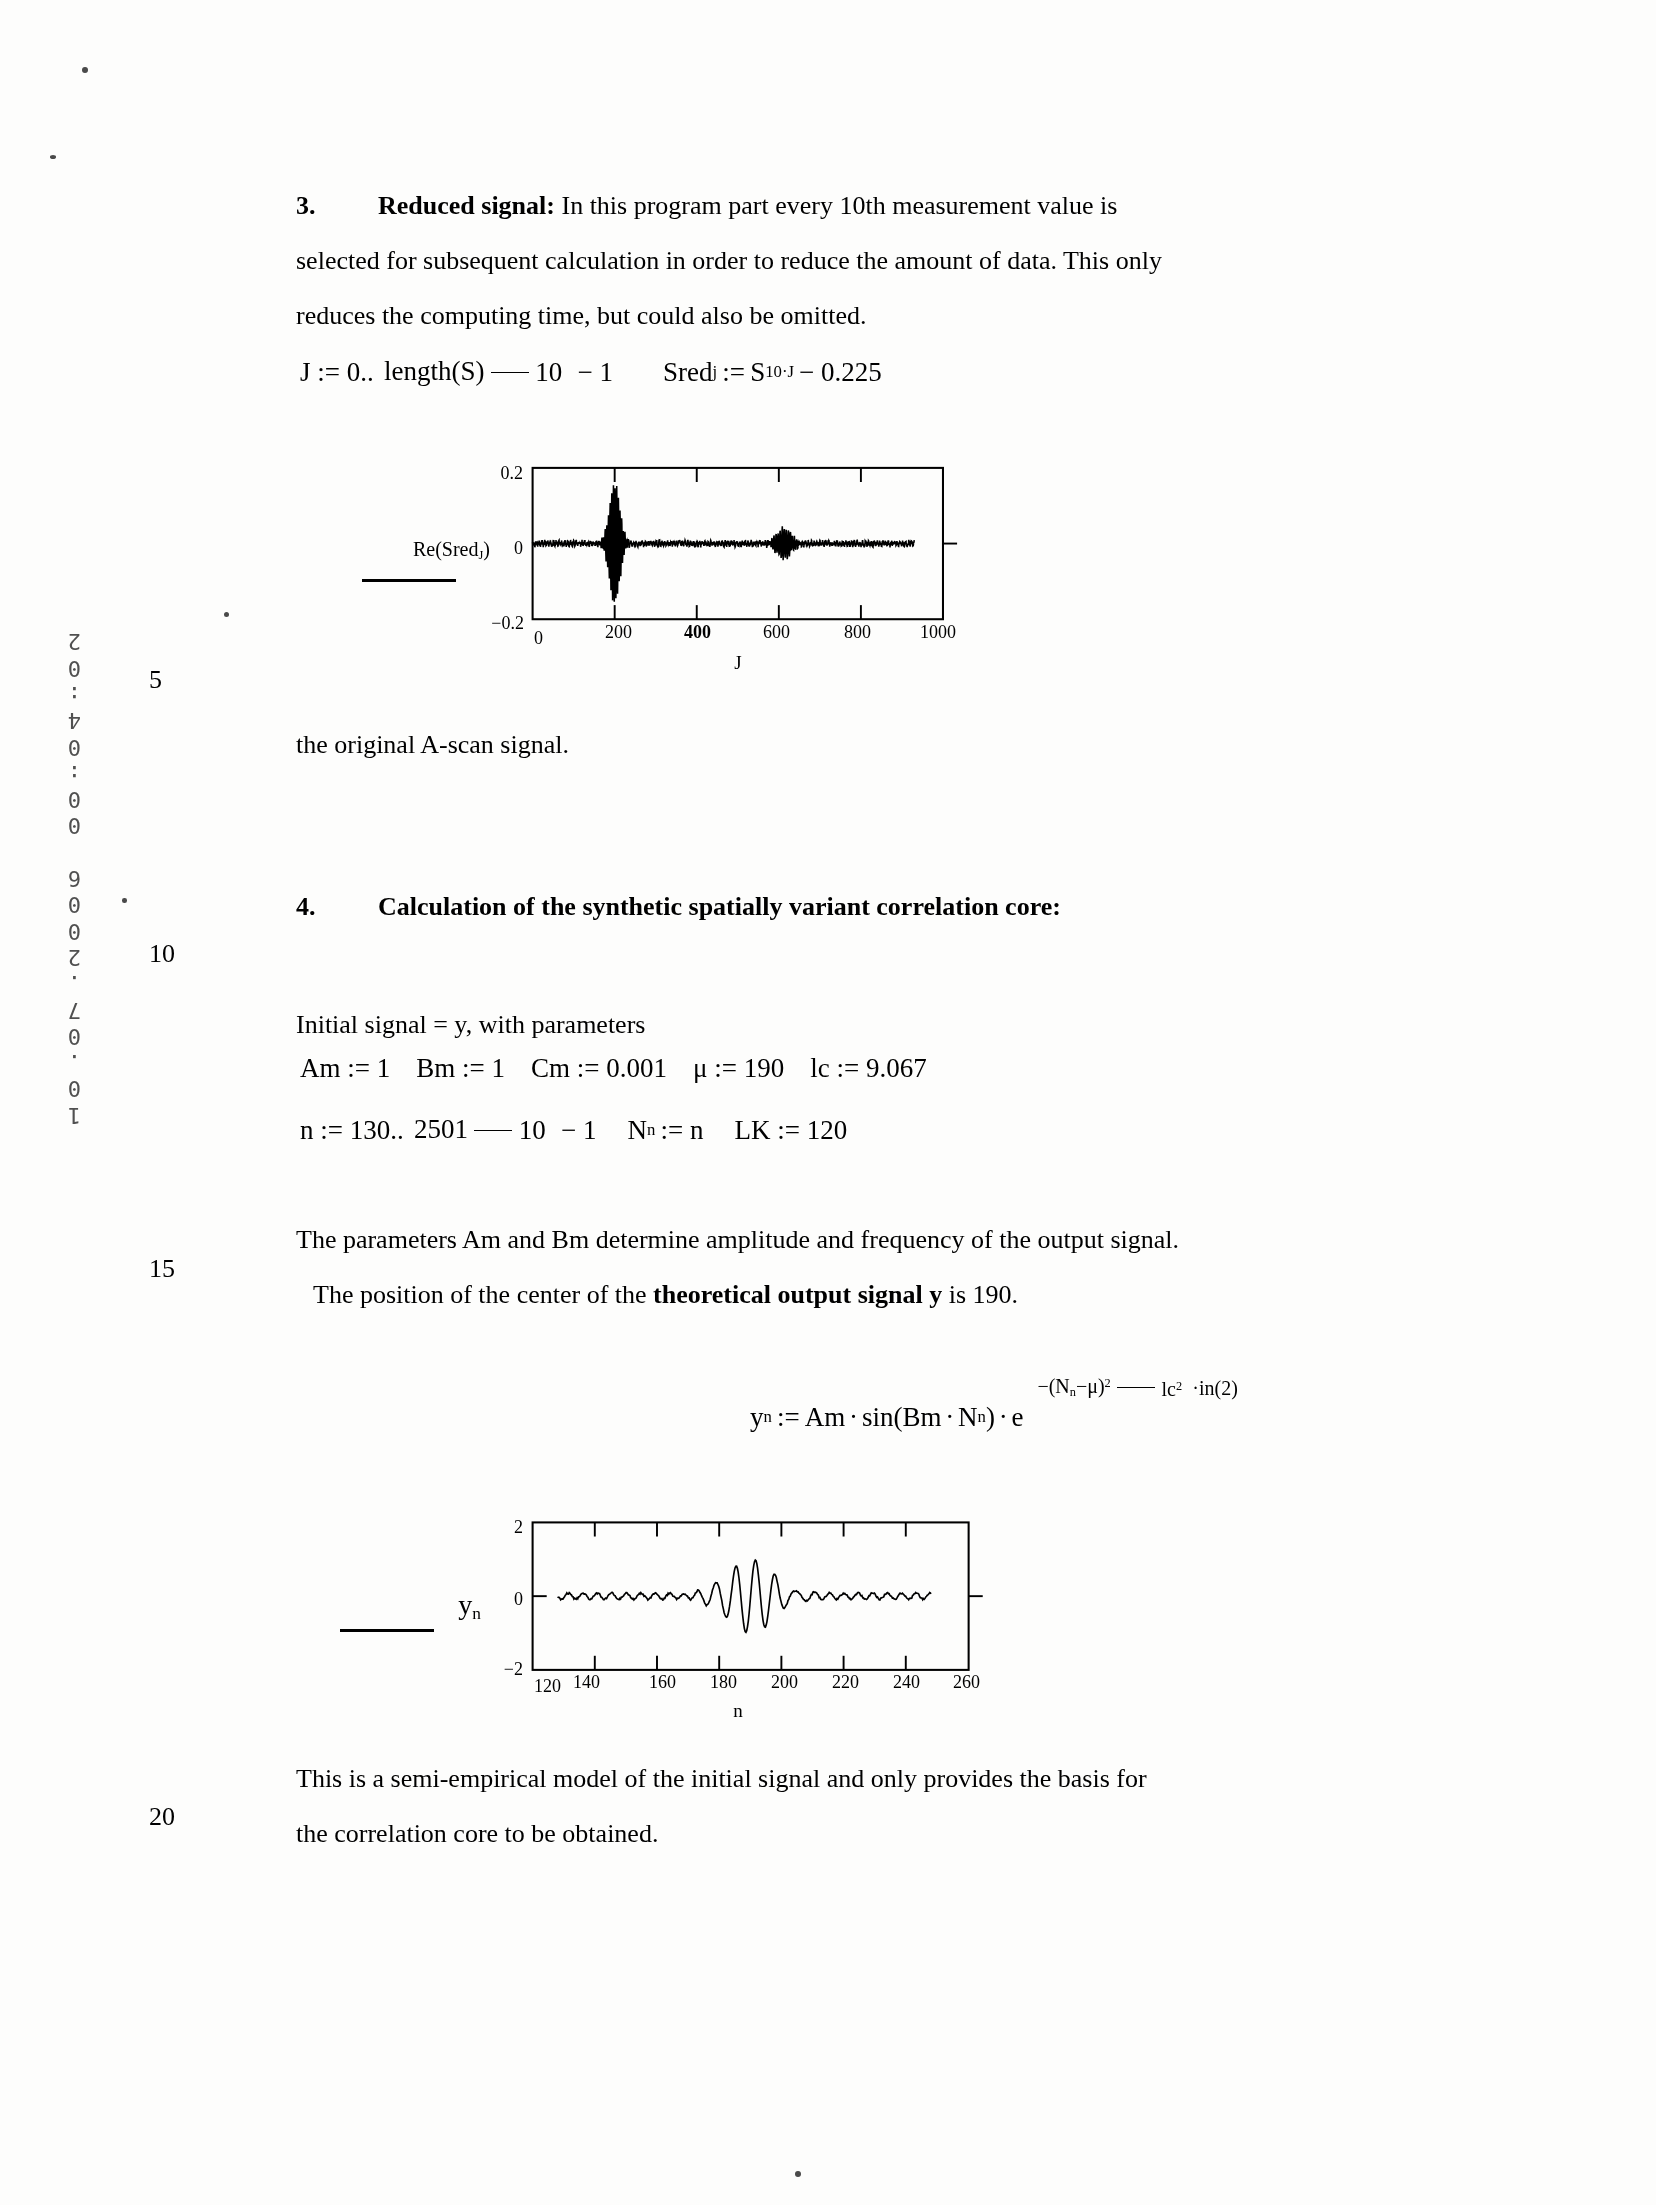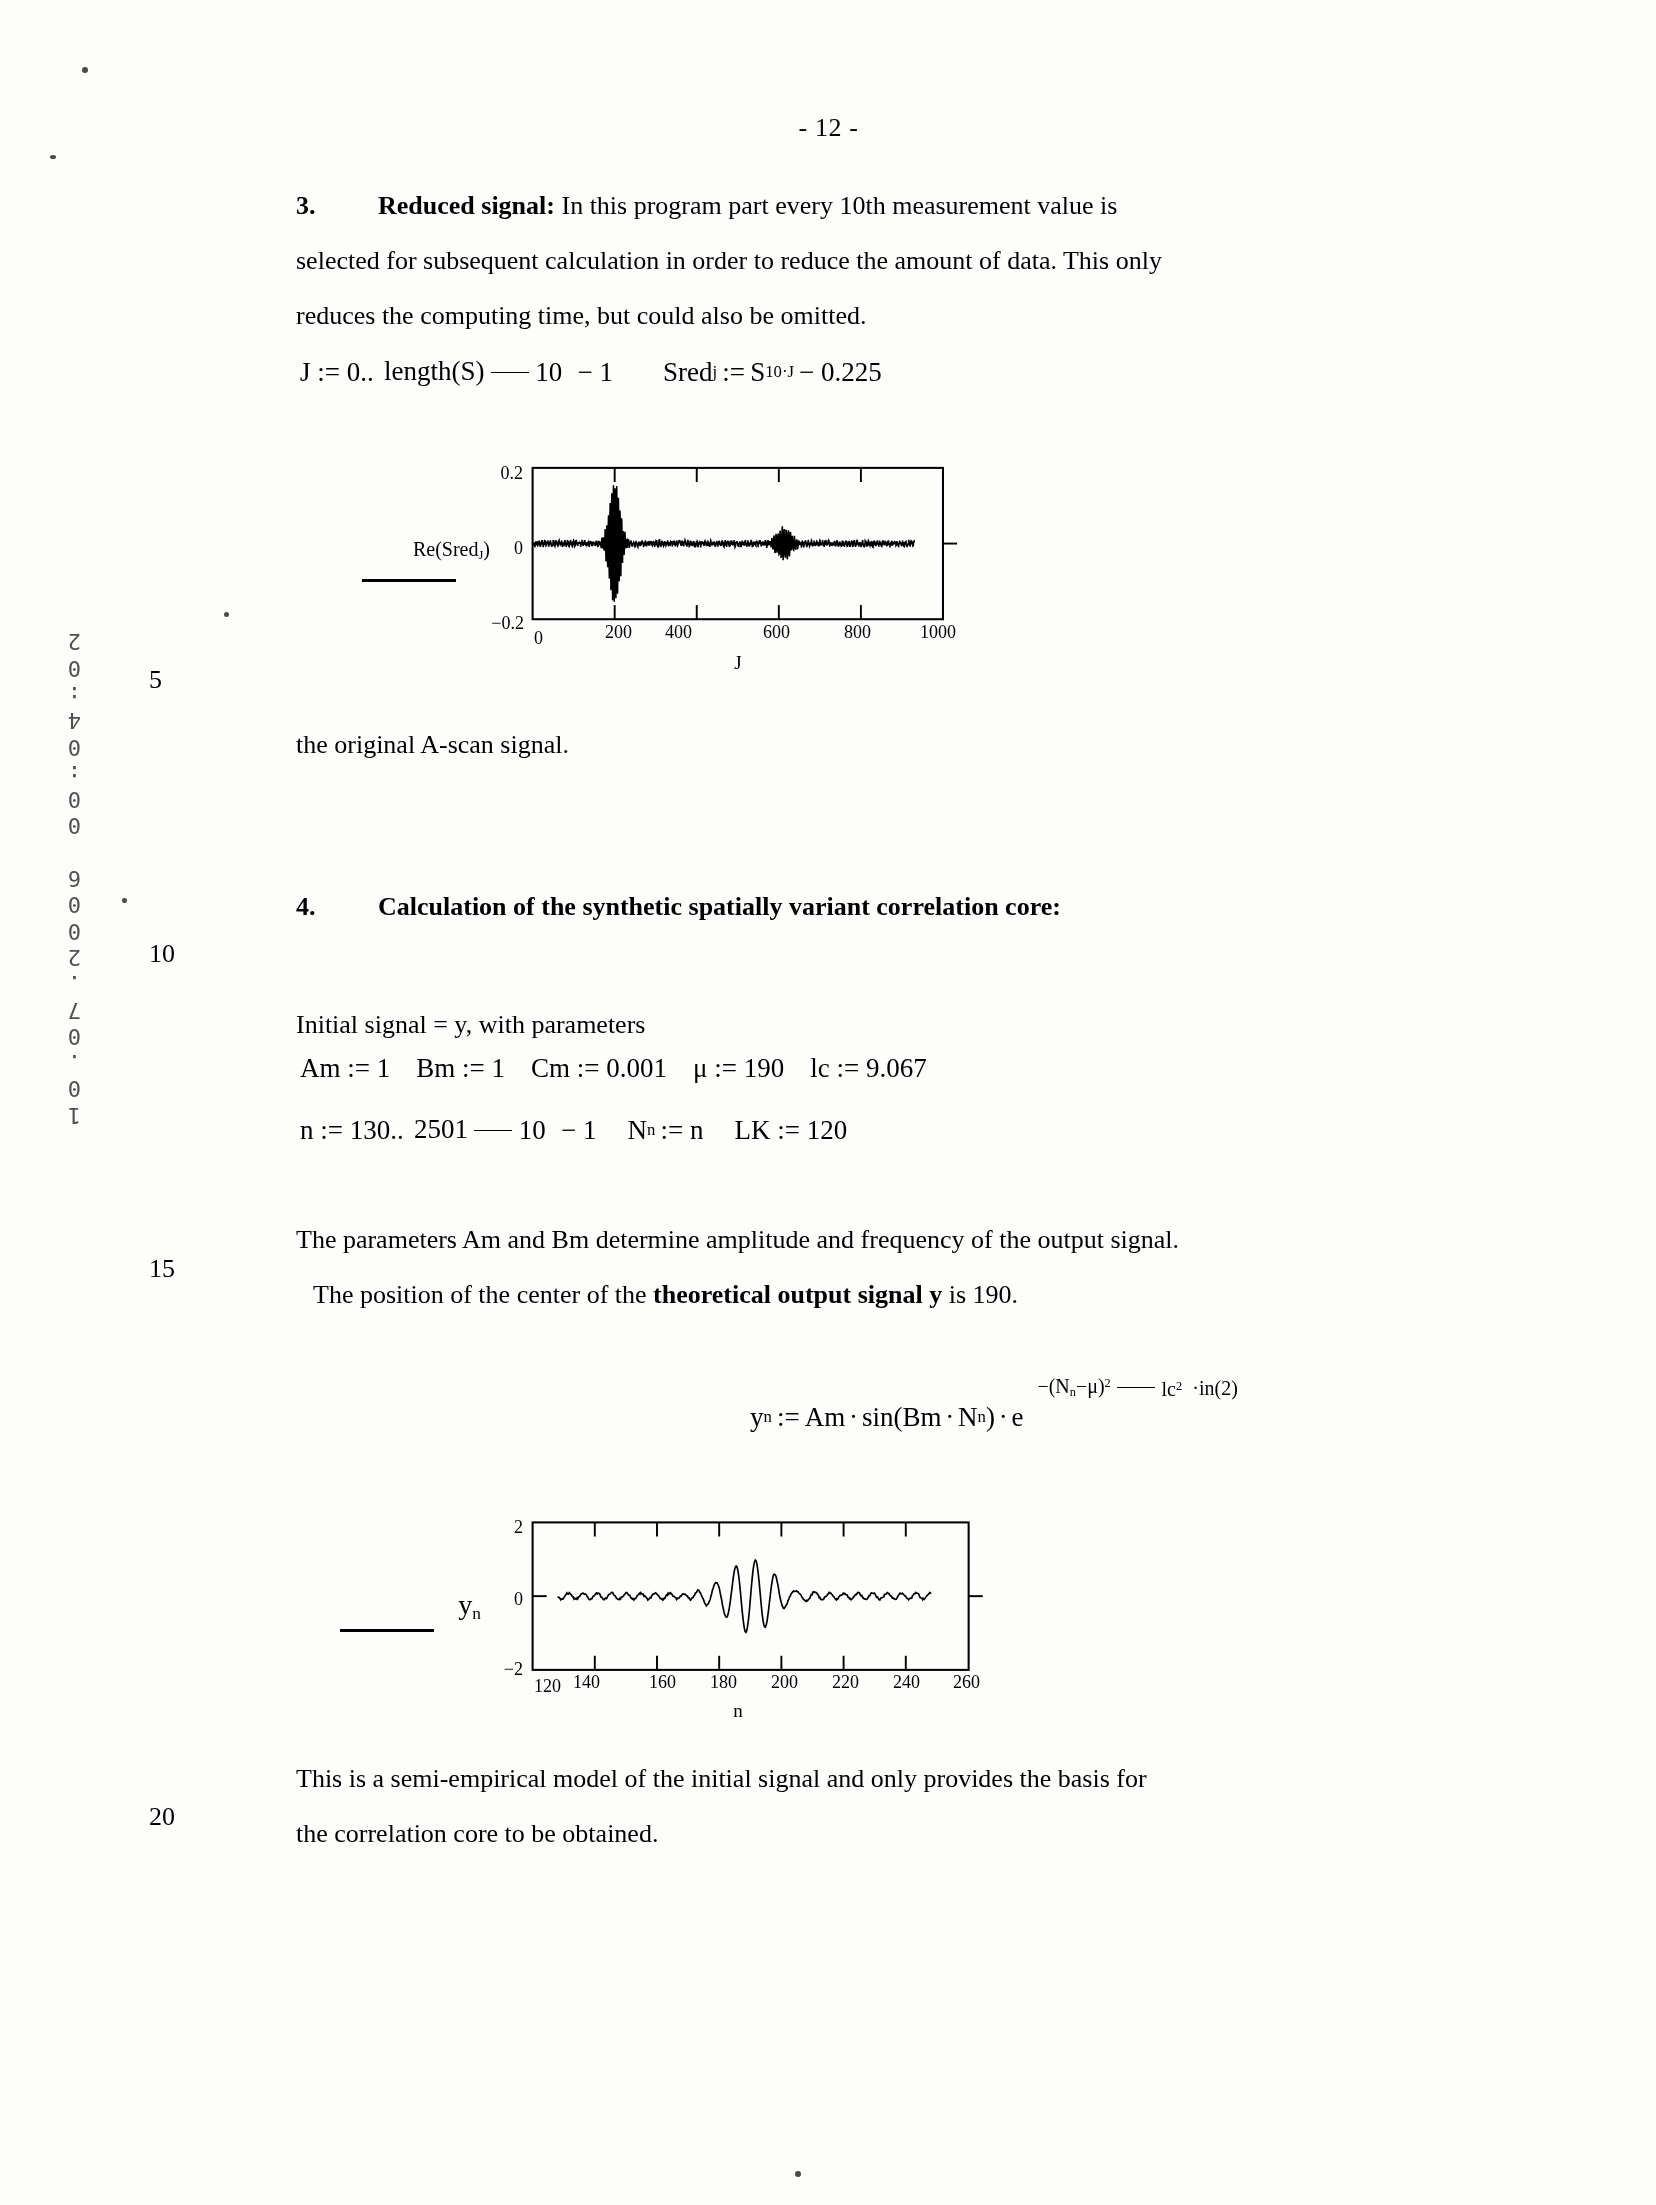--- a/index.html
+++ b/index.html
@@ -145,21 +145,20 @@
     text-align: right;
     white-space: nowrap;
   }
   svg { display: block; }
 </style>
 </head>
 <body>
 
 <div id="page">
 
-  <div class="page-number">- 12 -</div>
 
   <div class="speck" style="left:82px;top:67px;width:5.8px;height:5.8px;"></div>
   <div class="speck" style="left:50px;top:155px;width:6.4px;height:3.8px;"></div>
   <div class="speck" style="left:224px;top:612px;width:5.1px;height:5.1px;"></div>
   <div class="speck" style="left:122px;top:898px;width:4.5px;height:4.5px;"></div>
   <div class="speck" style="left:795px;top:2171px;width:5.8px;height:5.8px;"></div>
 
   <div class="margin-stamp">10.07.2006 00:04:02</div>
 
   <div class="line-num ln5">5</div>
@@ -201,21 +200,21 @@
       <span style="font-size:20px; white-space:nowrap;"><span>Re(Sred</span><sub>J</sub><span>)</span></span>
     </div>
     <div class="plot-legendline" style="left:41px; top:119px; width:94px;"></div>
 
     <div class="ylabel-val" style="left:151px; top:2.6px;  width:51px;">0.2</div>
     <div class="ylabel-val" style="left:151px; top:78px; width:51px;">0</div>
     <div class="ylabel-val" style="left:135px; top:153px; width:68px;">−0.2</div>
 
     <div class="tick-label" style="left:213px;  top:168px;">0</div>
     <div class="tick-label" style="left:284px;  top:162px;">200</div>
-    <div class="tick-label" style="left:344px;  top:162px;">400</div>
+    <div class="tick-label" style="left:363px;  top:162px;font-weight:bold;">400</div>
     <div class="tick-label" style="left:442px;  top:162px;">600</div>
     <div class="tick-label" style="left:523px;  top:162px;">800</div>
     <div class="tick-label" style="left:599px;  top:162px;text-align:right;">1000</div>
 
     <div class="plot-xaxis-title" style="left:372px; top:192px; width:90px;">J</div>
 
     <svg width="1058" height="212" viewBox="0 0 1650 330">
 
       <g transform="translate(0,0)">
 

